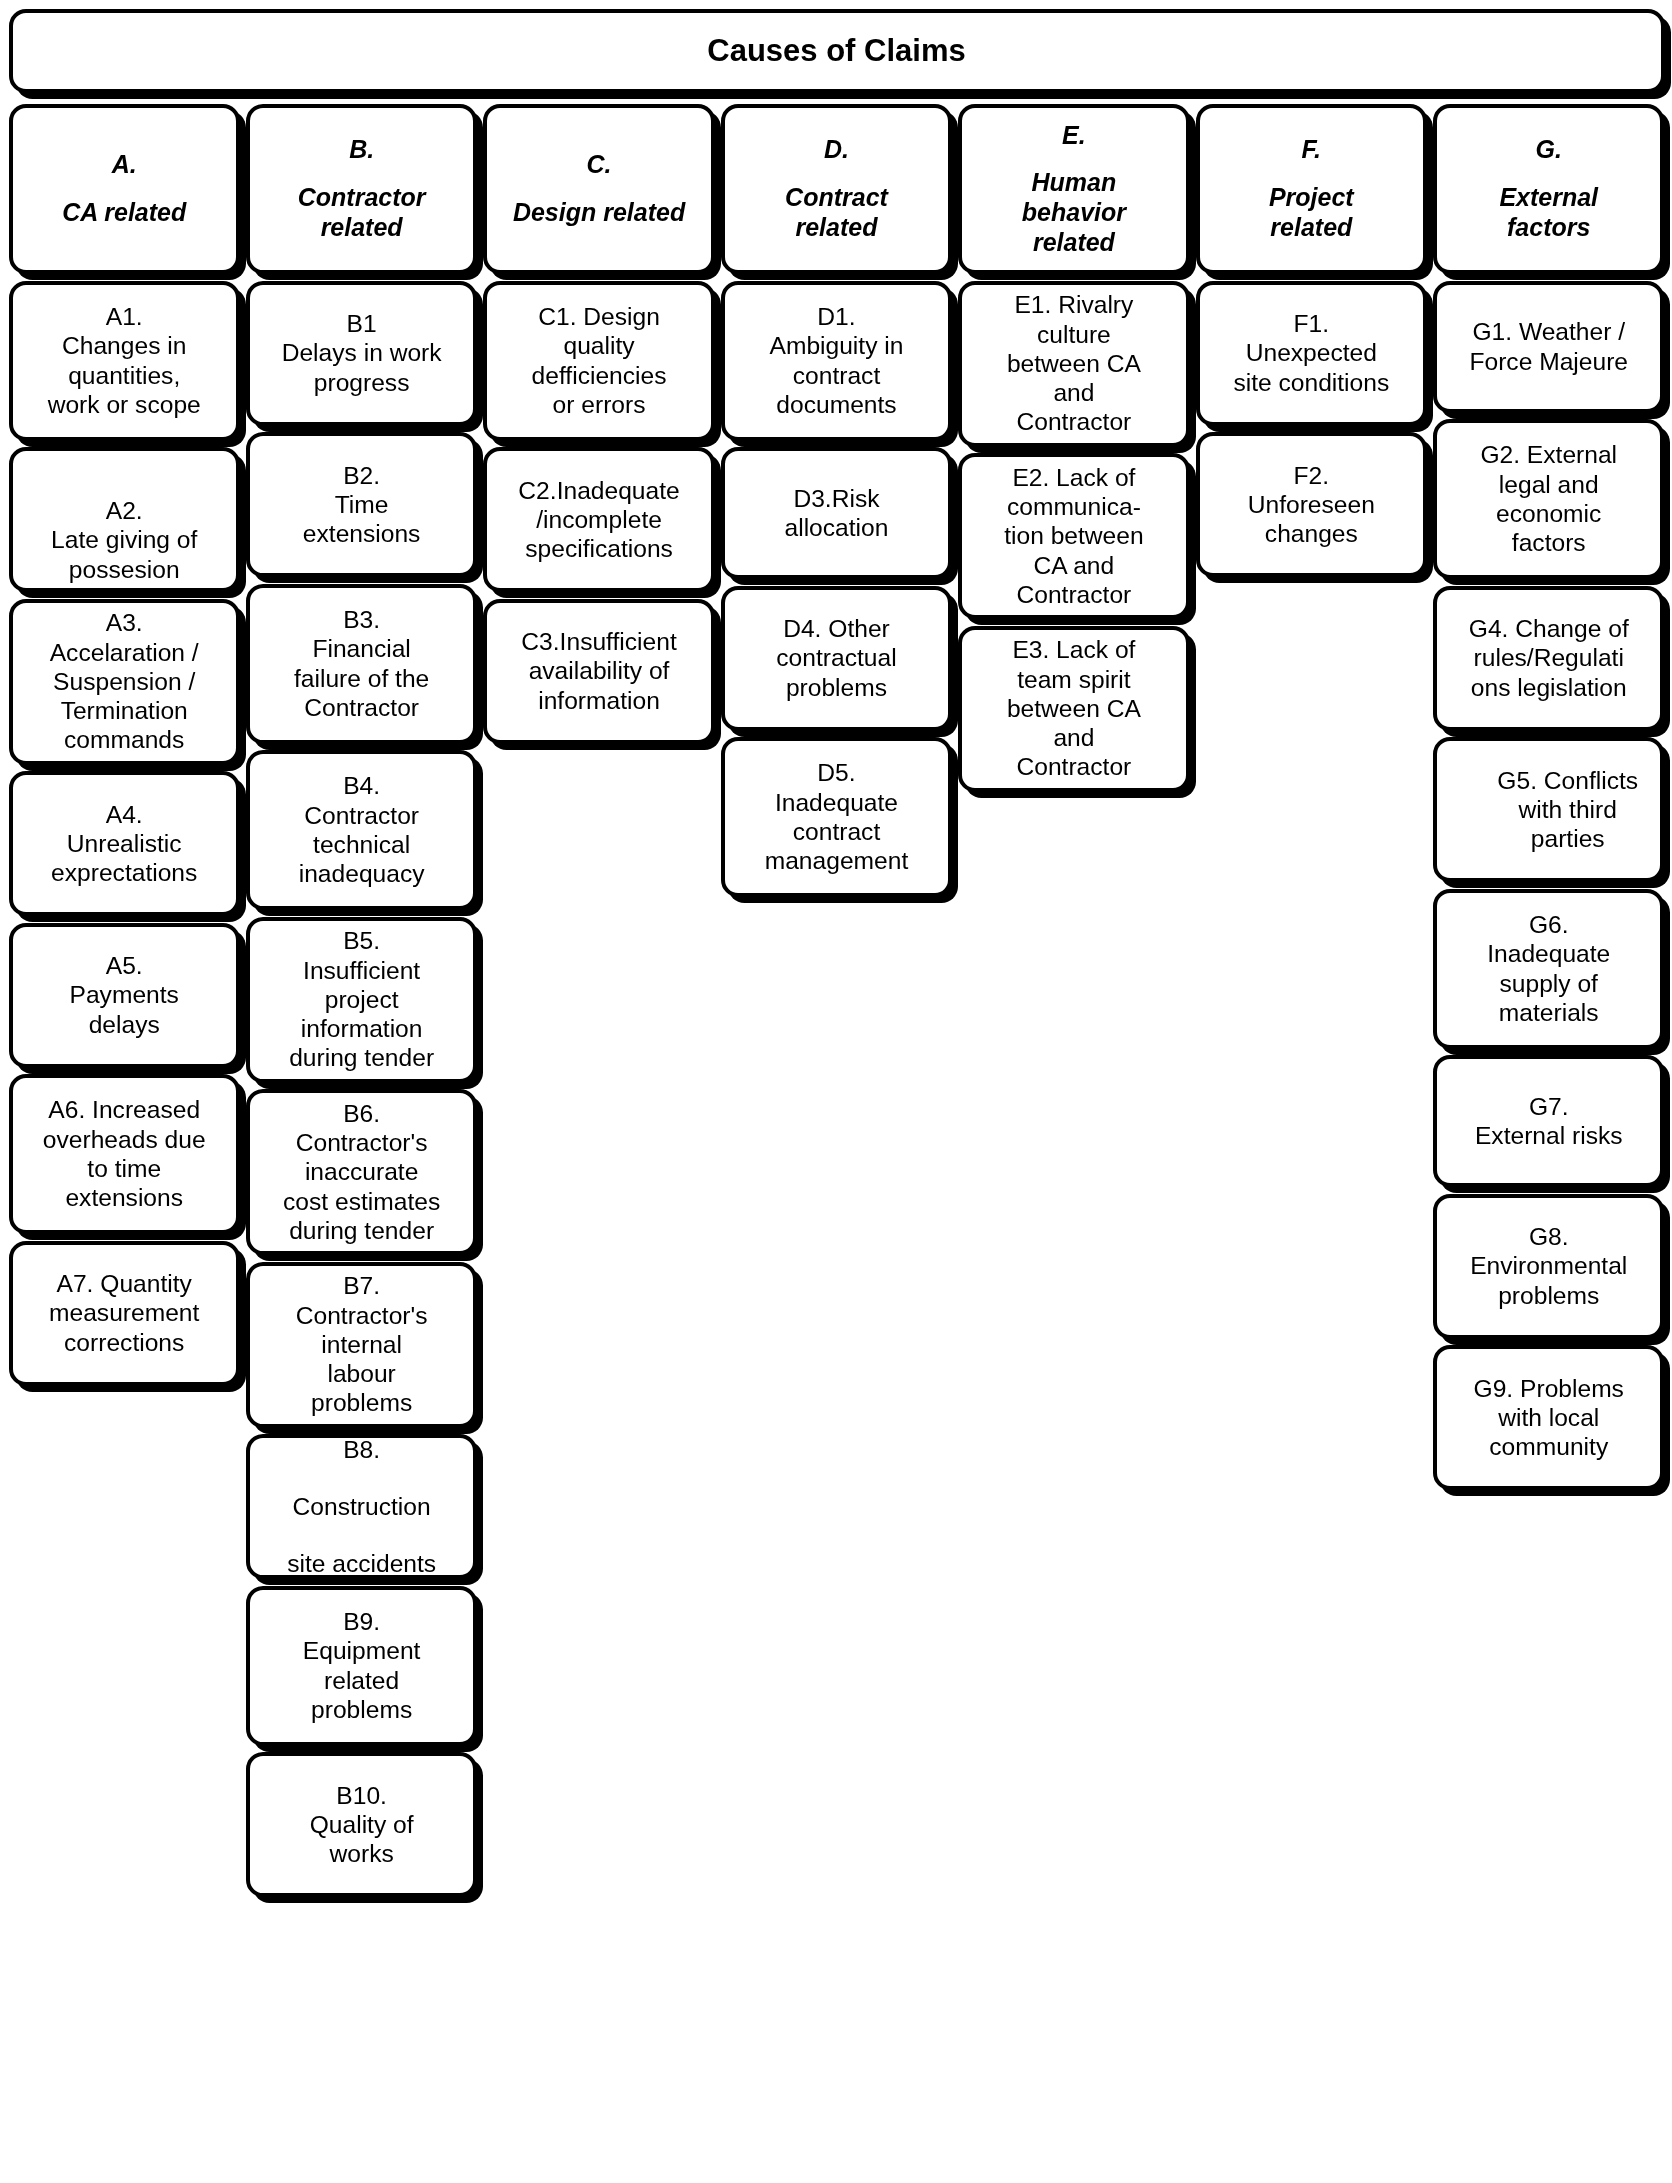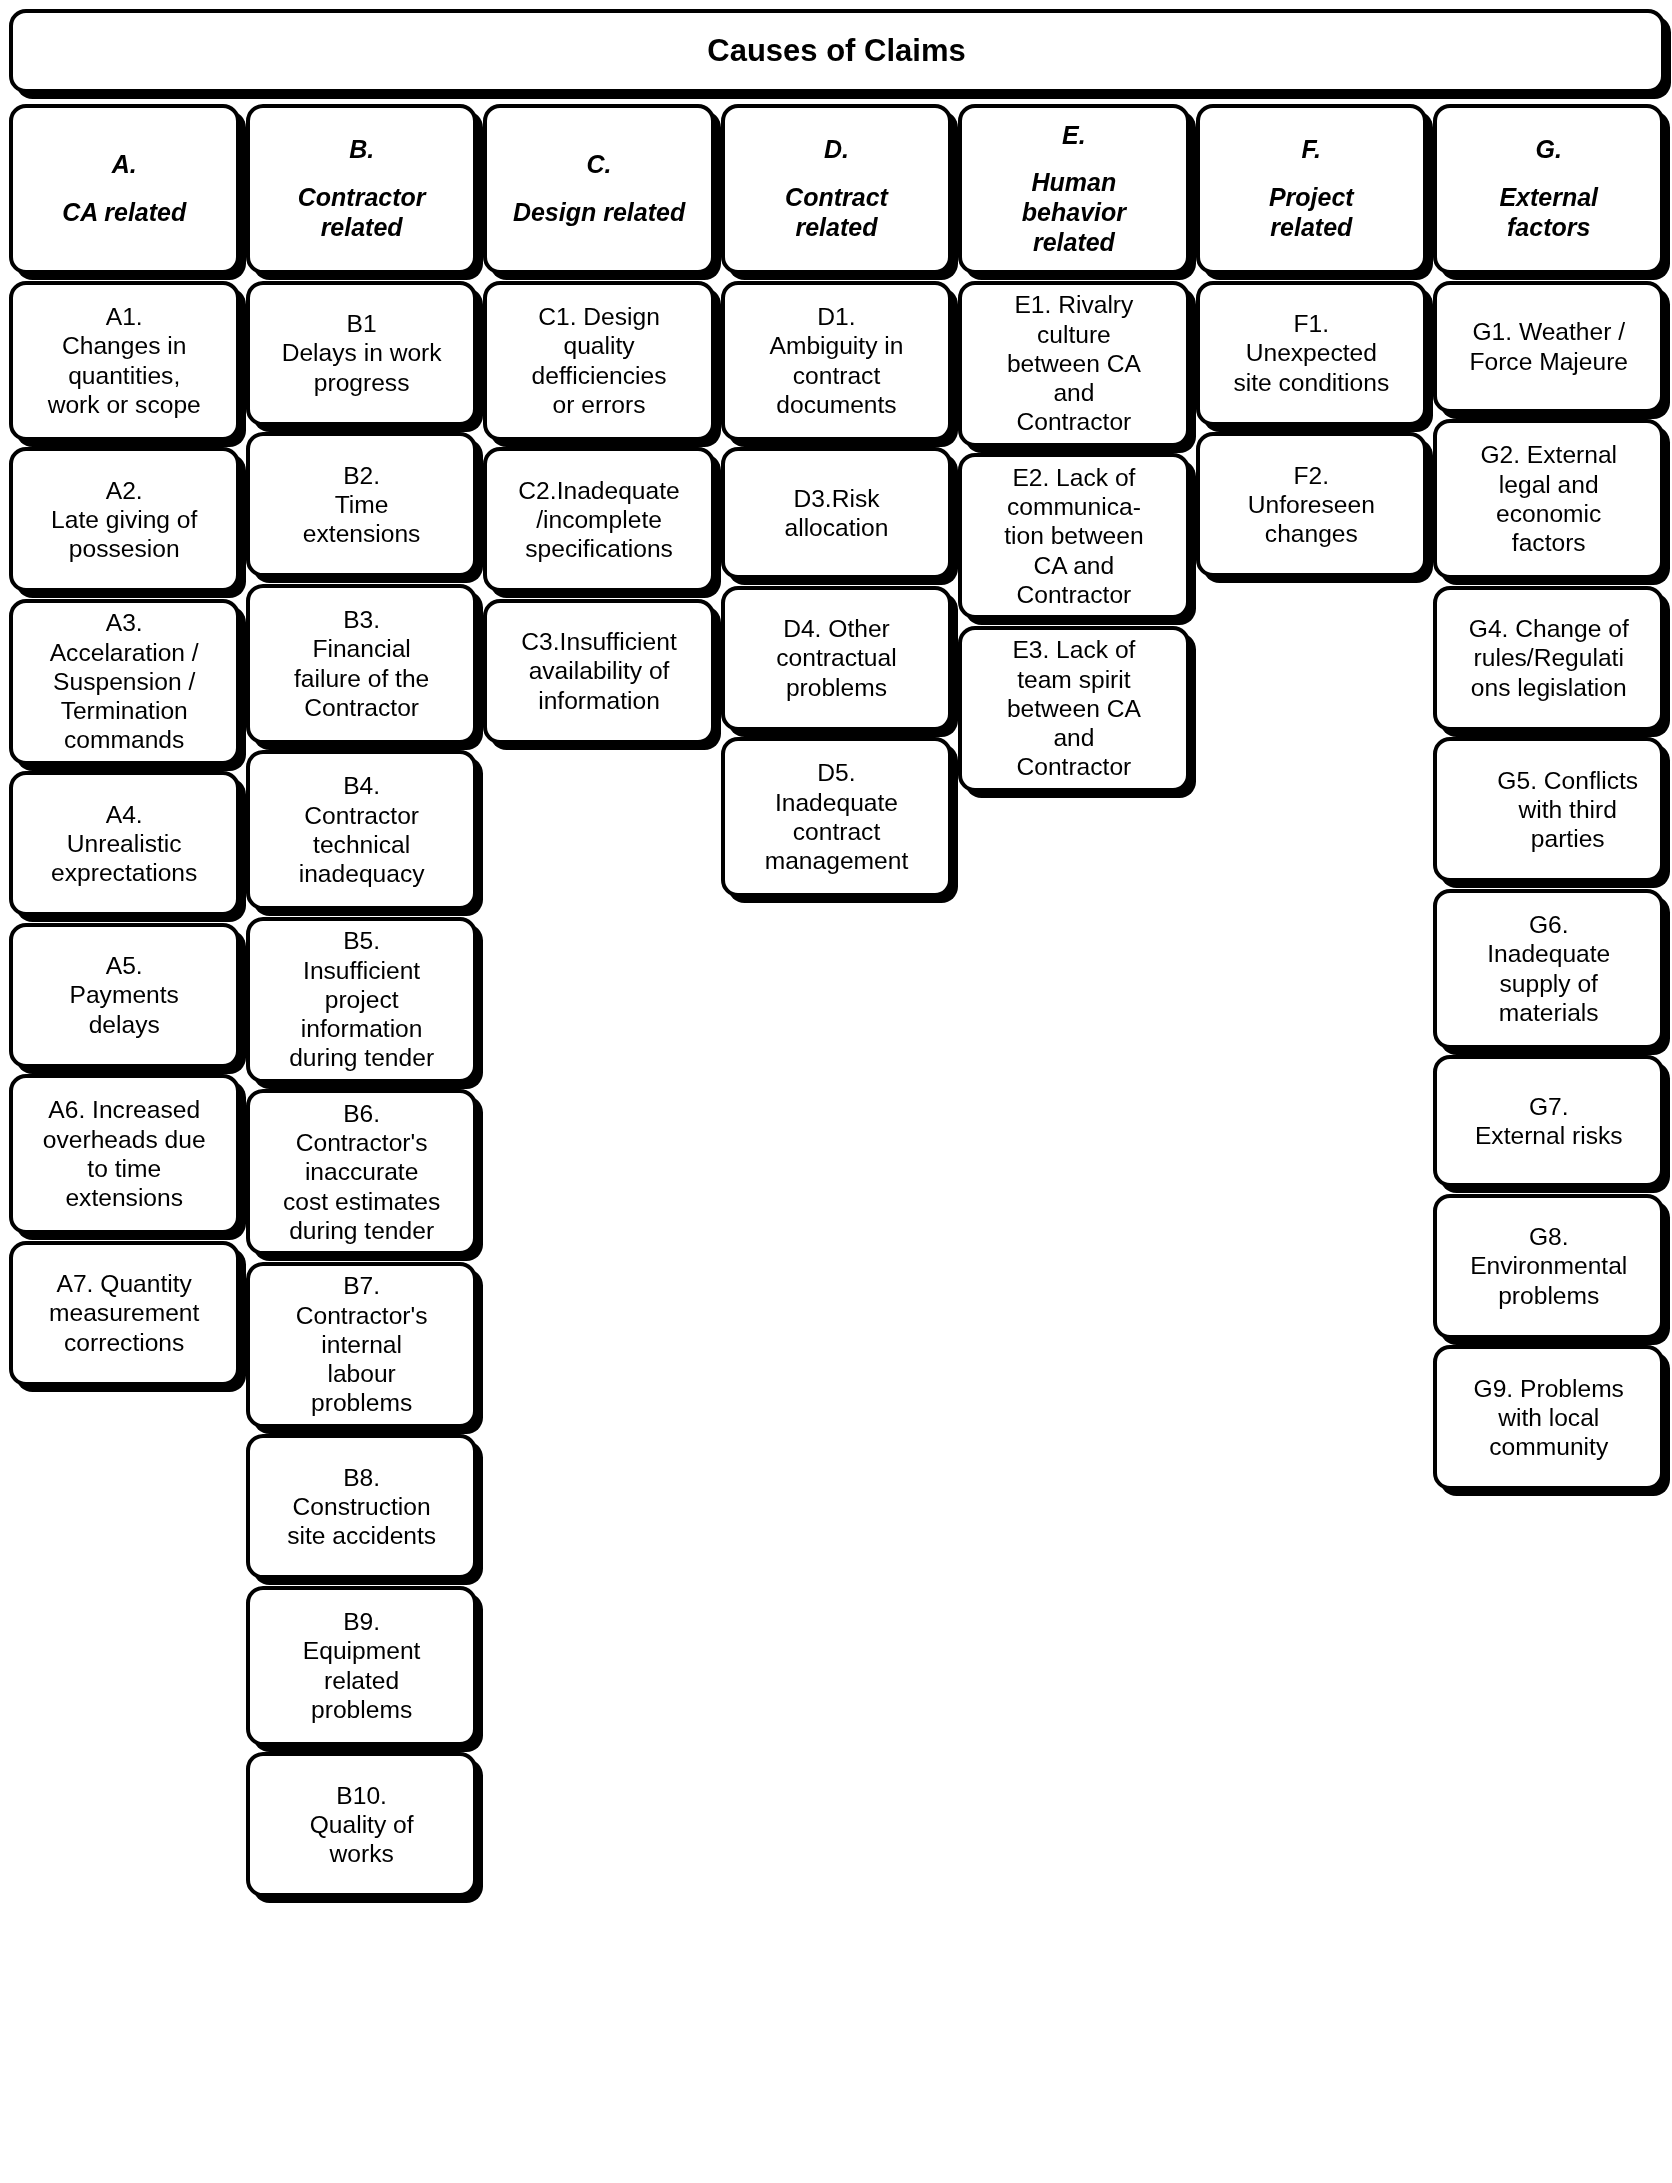--- a/index.html
+++ b/index.html
@@ -113,21 +113,21 @@
         <div class="box header-box">
           <span class="hline">A.</span>
           <span class="hline">CA related</span>
         </div>
         <div class="box item-box" style="height: 160px;">
           <span class="iline">A1.</span>
           <span class="iline">Changes in</span>
           <span class="iline">quantities,</span>
           <span class="iline">work or scope</span>
         </div>
-        <div class="box item-box" style="height: 145px;">
+        <div class="box item-box" style="height: 145px; justify-content: flex-end;">
           <span class="iline">A2.</span>
           <span class="iline">Late giving of</span>
           <span class="iline">possesion</span>
         </div>
         <div class="box item-box overflow-text" style="height: 166px;">
           <span class="iline">A3.</span>
           <span class="iline">Accelaration /</span>
           <span class="iline">Suspension /</span>
           <span class="iline">Termination</span>
           <span class="iline">commands</span>
@@ -196,21 +196,21 @@
           <span class="iline">cost estimates</span>
           <span class="iline">during tender</span>
         </div>
         <div class="box item-box overflow-text" style="height: 166px;">
           <span class="iline">B7.</span>
           <span class="iline">Contractor's</span>
           <span class="iline">internal</span>
           <span class="iline">labour</span>
           <span class="iline">problems</span>
         </div>
-        <div class="box item-box" style="height: 145px;">
+        <div class="box item-box" style="height: 145px; gap: 28px;">
           <span class="iline">B8.</span>
           <span class="iline">Construction</span>
           <span class="iline">site accidents</span>
         </div>
         <div class="box item-box" style="height: 160px;">
           <span class="iline">B9.</span>
           <span class="iline">Equipment</span>
           <span class="iline">related</span>
           <span class="iline">problems</span>
         </div>

